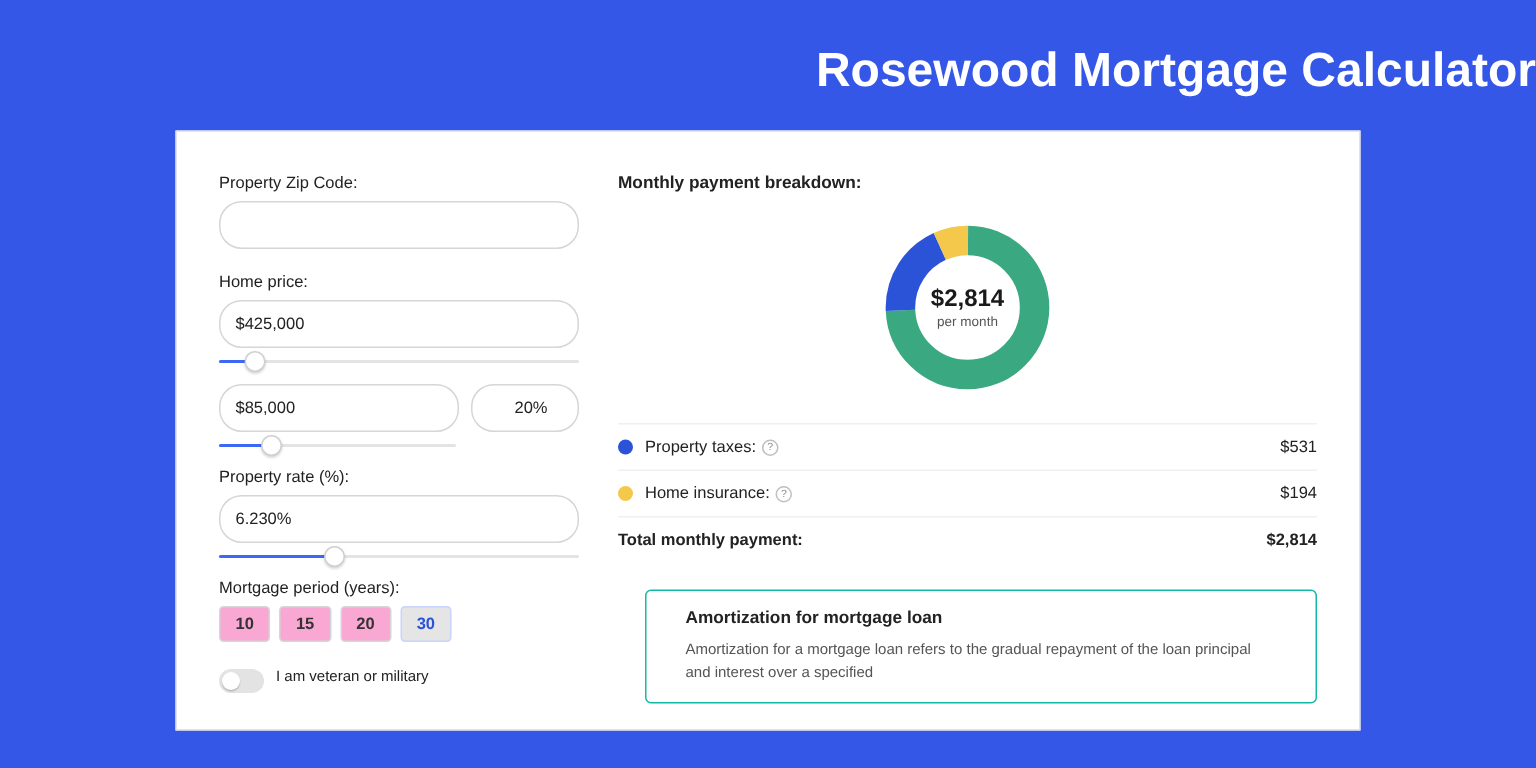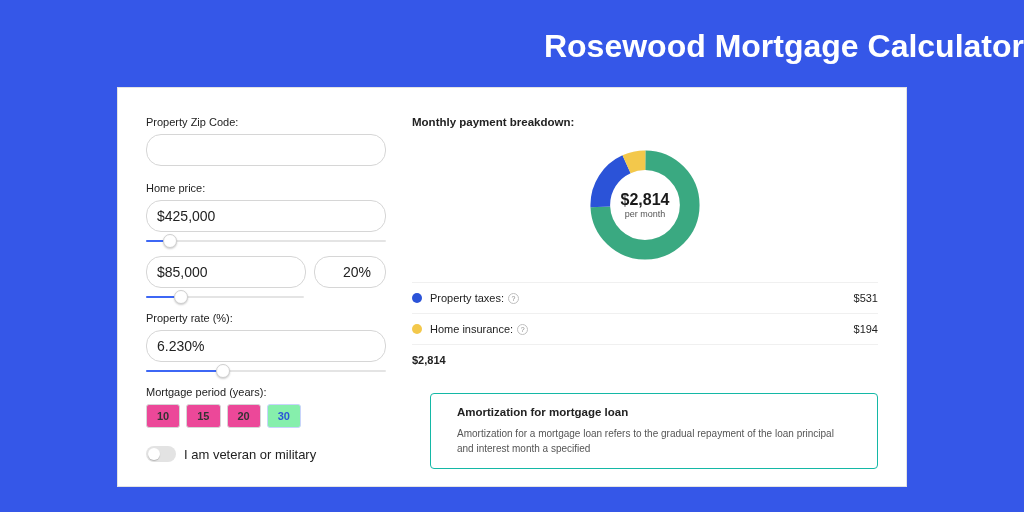--- a/index.html
+++ b/index.html
@@ -2,32 +2,32 @@
 <html><head>
 <meta charset="utf-8">
 <style>
   * { box-sizing: border-box; margin: 0; padding: 0; font-family: -apple-system, BlinkMacSystemFont, "Segoe UI", Arial, sans-serif; }
   body { background: #3557e8; width: 1024px; height: 512px; overflow: hidden; }
   .page-title { color: #fff; text-align: right; font-size: 32px; font-weight: 700; padding: 28px 0 22px; }
   .card { background: #fff; width: 790px; margin: 0 auto; border: 1px solid #e3e3e3; padding: 28px 28px 0 28px; display: flex; gap: 26px; height: 400px; overflow: hidden; }
   .left { width: 240px; font-size: 11px; color: #222; }
   .right { flex: 1; font-size: 11px; color: #222; }
   .field-label { font-size: 11px; margin-bottom: 6px; color: #222; }
-  .text-input { width: 100%; height: 32px; border: 1px solid #d6d6d6; border-radius: 15px; padding: 0 10px; font-size: 14px; color: #222; margin-bottom: 2px; }
+  .text-input { width: 100%; height: 32px; border: 1px solid #d6d6d6; border-radius: 15px; padding: 0 10px; font-size: 11px; color: #222; margin-bottom: 2px; }
   .slider-wrap { margin-bottom: 14px; }
   .slider-track { position: relative; height: 2px; background: #e4e4e4; border-radius: 2px; margin: 6px 0 0; }
   .slider-fill { position: absolute; height: 2px; background: #3d67f5; border-radius: 2px; top: 0; left: 0; }
   .slider-thumb { position: absolute; width: 14px; height: 14px; background: #fff; border: 1px solid #d0d0d0; border-radius: 50%; top: -6px; box-shadow: 0 1px 2px rgba(0,0,0,0.2); transform: translateX(-50%); }
   .row { display: flex; gap: 8px; }
   .row .text-input { flex: 1; }
   .row .text-input.sm { width: 72px; flex: none; padding-left: 28px; }
   .period-buttons { display: flex; gap: 6px; margin-top: 4px; margin-bottom: 18px; }
-  .period-btn { border: 1px solid #d6d6d6; background: #ec4899; border-radius: 3px; padding: 5px 10px; font-size: 11px; font-weight: 600; color: #333; cursor: pointer; }
-  .period-btn.active { background: #86efac; color: #2b53d8; border-color: #c8d4fb; }
-  .toggle-row { display: flex; align-items: center; gap: 8px; font-size: 13px; color: #222; }
+  .period-btn { border: 1px solid #d6d6d6; background: #f9a8d4; border-radius: 3px; padding: 5px 10px; font-size: 11px; font-weight: 600; color: #333; cursor: pointer; }
+  .period-btn.active { background: #e5e5e5; color: #2b53d8; border-color: #c8d4fb; }
+  .toggle-row { display: flex; align-items: flex-start; gap: 8px; font-size: 10px; color: #222; }
   .toggle { width: 30px; height: 16px; background: #e3e3e3; border-radius: 10px; position: relative; }
   .toggle::after { content: ""; position: absolute; width: 12px; height: 12px; background: #fff; border-radius: 50%; top: 2px; left: 2px; box-shadow: 0 1px 1px rgba(0,0,0,0.2); }
   .section-title { font-weight: 700; font-size: 11.5px; margin-bottom: 10px; }
   .donut-area { display: flex; justify-content: center; padding: 8px 0 18px; }
   .donut { position: relative; width: 118px; height: 118px; }
   .donut svg { width: 118px; height: 118px; }
   .donut-center { position: absolute; inset: 0; display: flex; flex-direction: column; align-items: center; justify-content: center; }
   .donut-amount { font-weight: 800; font-size: 16px; color: #1a1a1a; }
   .donut-sub { font-size: 9px; color: #555; }
   .brk-row { display: flex; align-items: center; padding: 9px 0; border-top: 1px solid #f0f0f0; font-size: 11px; }
@@ -129,21 +129,22 @@
     </div>
     <div class="brk-row">
       <span class="dot hi"></span>
       <span class="brk-label">
         <span>Home insurance:</span>
         <span class="info-icon">?</span>
       </span>
       <span class="brk-val">$194</span>
     </div>
     <div class="brk-row">
+      <span class="brk-label brk-total">Total monthly payment:</span>
       <span class="brk-val brk-total">$2,814</span>
     </div>
 
     <div class="amort">
       <div class="amort-title">Amortization for mortgage loan</div>
-      <div class="amort-text">Amortization for a mortgage loan refers to the gradual repayment of the loan principal and interest month a specified</div>
+      <div class="amort-text">Amortization for a mortgage loan refers to the gradual repayment of the loan principal and interest over a specified</div>
     </div>
   </div>
 </div>
 
 </body></html>

